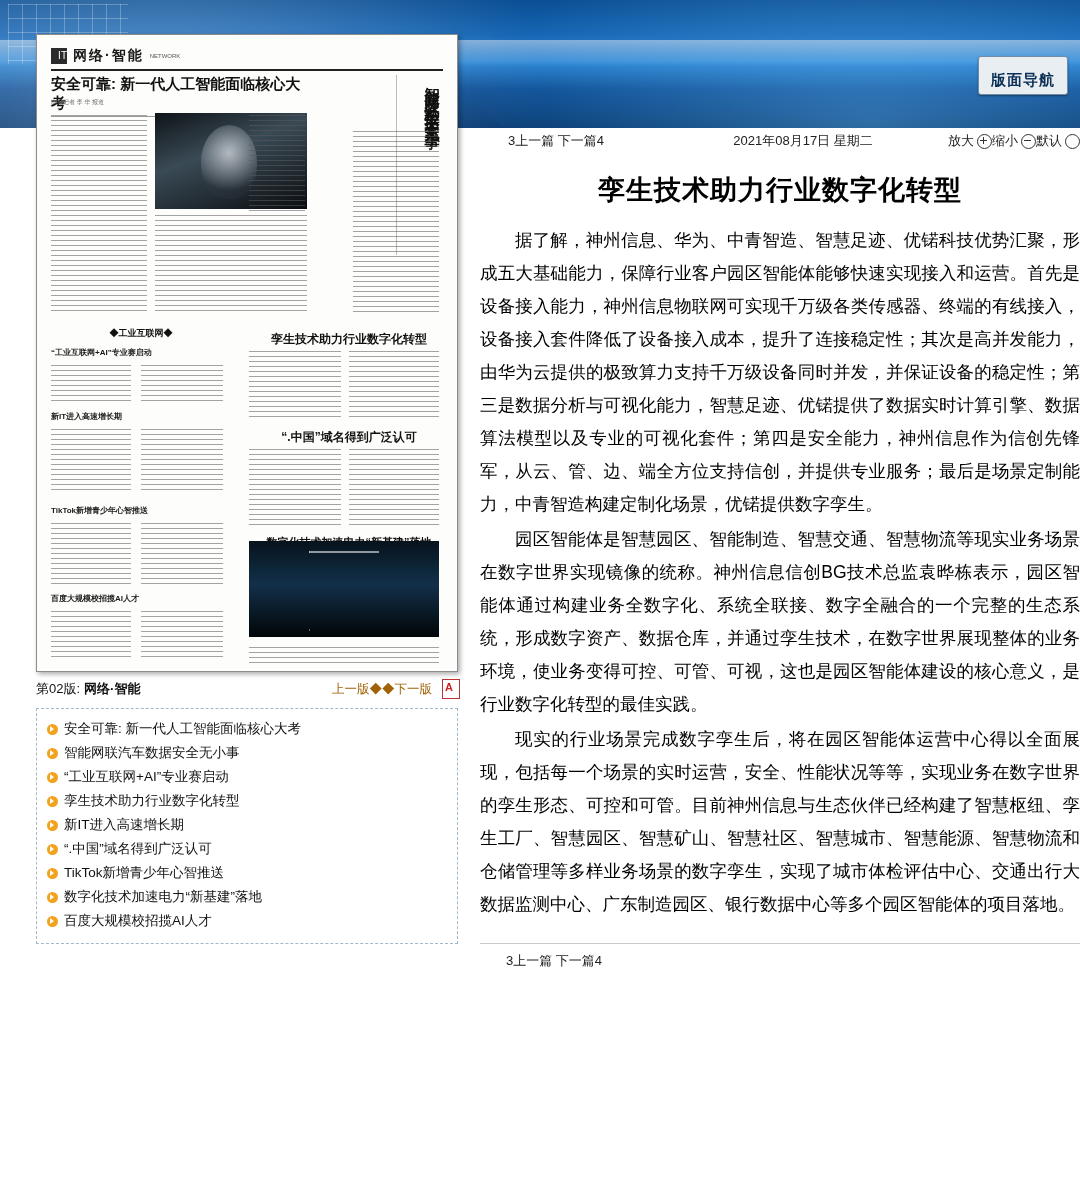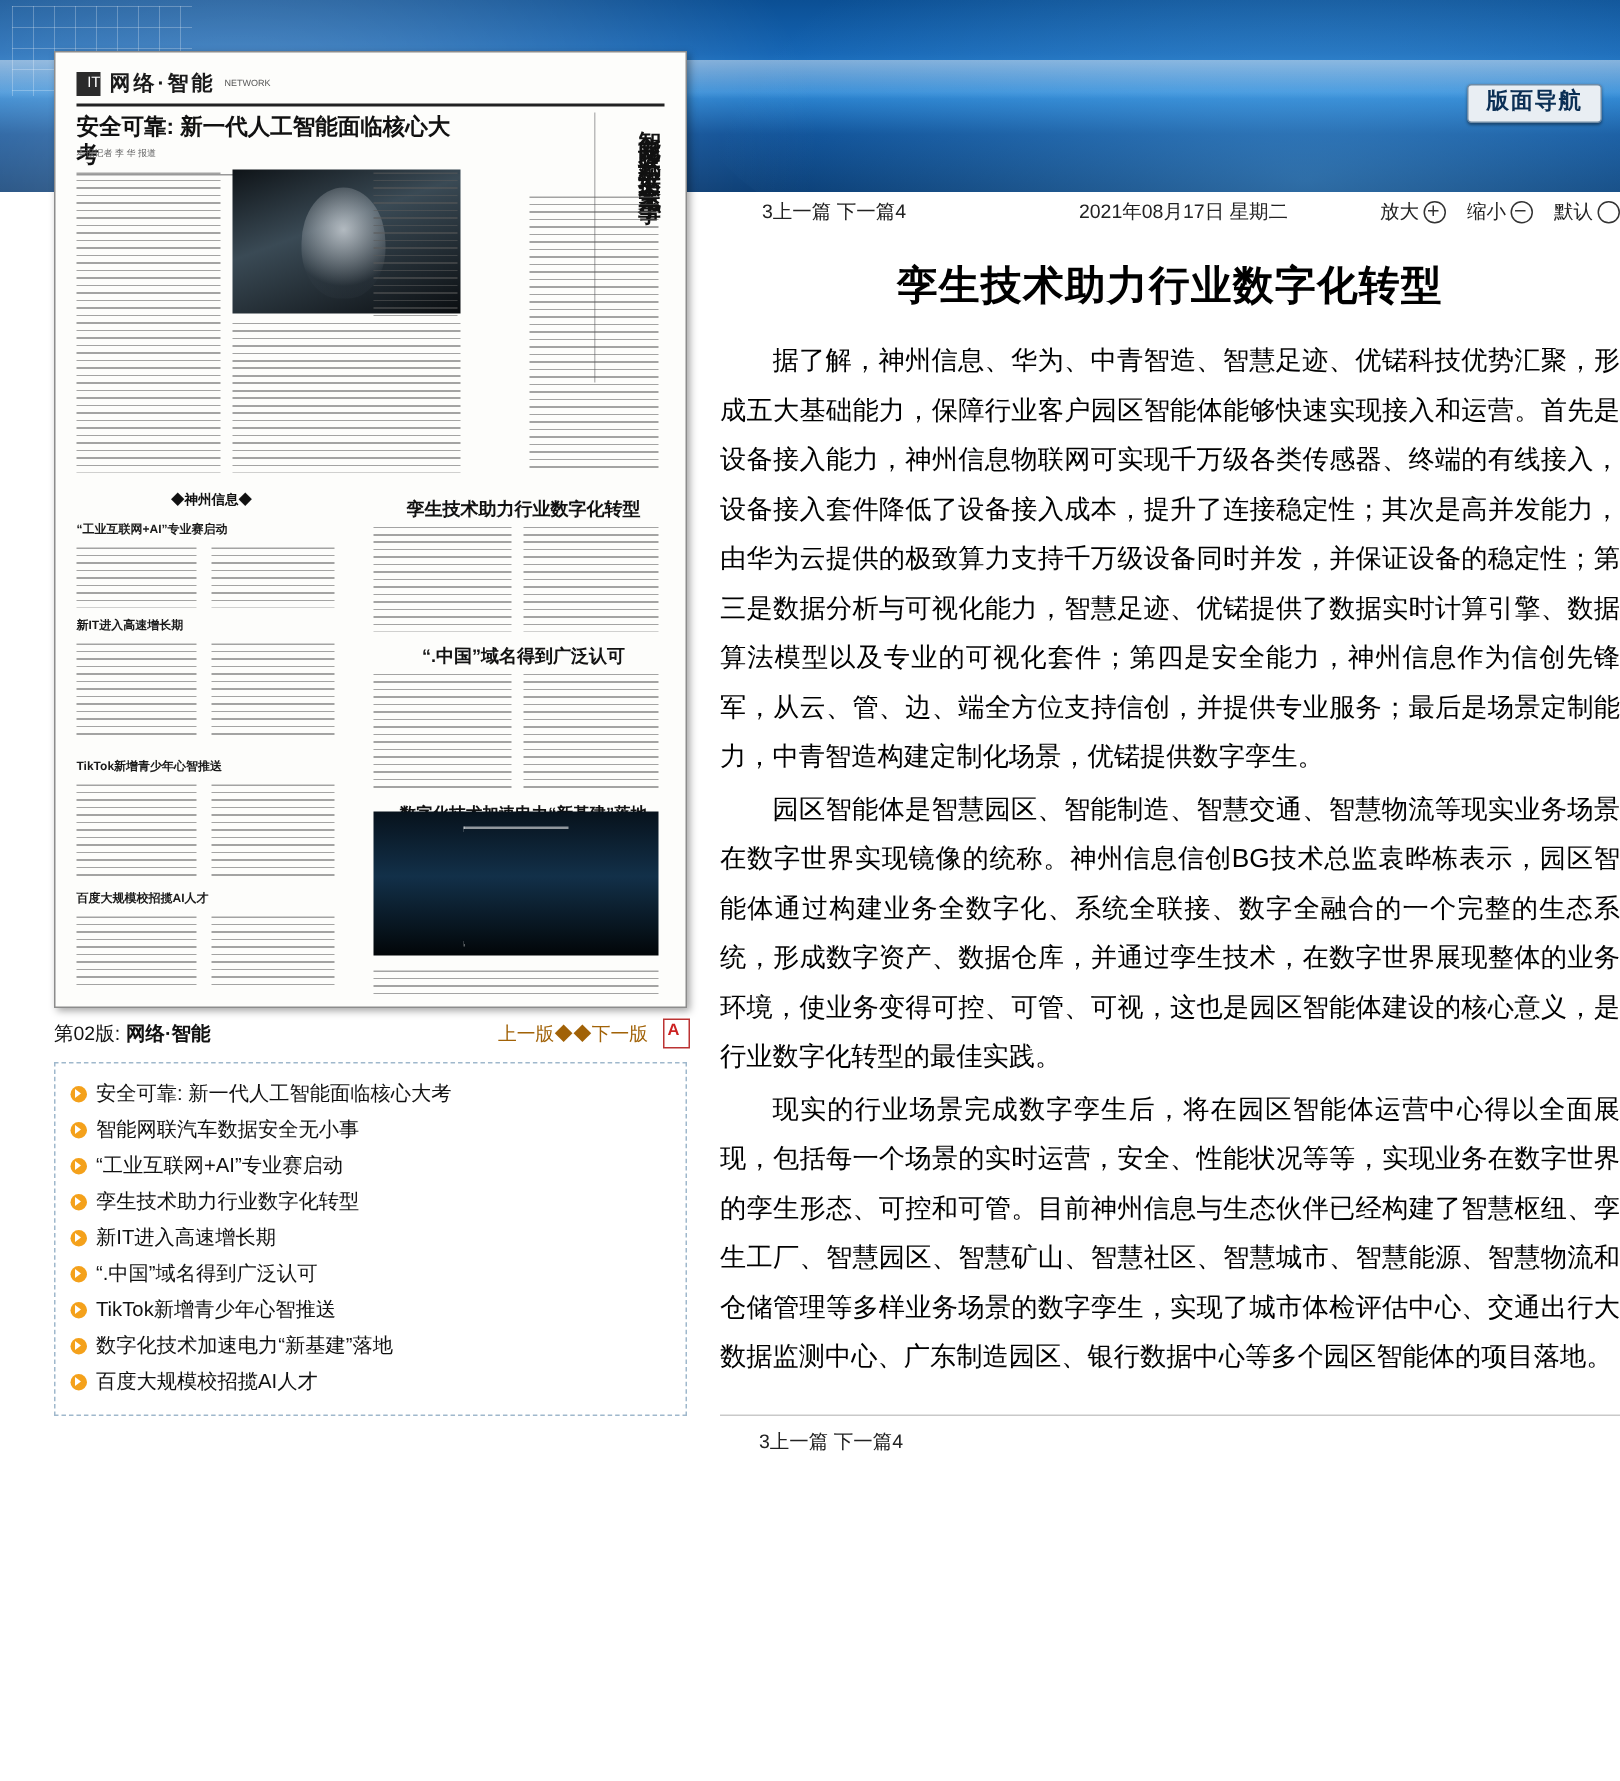--- a/index.html
+++ b/index.html
@@ -56,21 +56,21 @@
     background: radial-gradient(ellipse at 50% 70%, rgba(120,200,255,.35), rgba(0,0,0,0) 68%);
   }
 
   .nav-badge {
     position: absolute;
     right: 12px;
     top: 56px;
     background: #e9eef3;
     border: 1px solid #6f8ba6;
     border-radius: 3px;
-    padding: 1px 12px 4px 12px;
+    padding: 14px 12px 4px 12px;
     font-size: 15px;
     font-weight: bold;
     color: #0b2f55;
     letter-spacing: 1px;
     box-shadow: 0 1px 2px rgba(0,0,0,.4);
   }
 
   
   .left-col {
     position: absolute;
@@ -231,21 +231,21 @@
   }
   .art-toolbar {
     display: flex;
     align-items: center;
     height: 26px;
     font-size: 13px;
     color: #222;
   }
   .art-toolbar .prevnext { width: 150px; padding-left: 28px; }
   .art-toolbar .date { flex: 1; text-align: center; }
-  .art-toolbar .zoom { display: flex; gap: 14px; align-items: center; }
+  .art-toolbar .zoom { display: flex; align-items: center; }
   .art-toolbar .zoom span.z { display: inline-flex; align-items: center; gap: 3px; }
   .circ {
     display: inline-block;
     width: 13px; height: 13px;
     border: 1px solid #333;
     border-radius: 50%;
     position: relative;
   }
   .circ.plus::before, .circ.plus::after,
   .circ.minus::before {
@@ -306,21 +306,21 @@
     <div class="pt-byline">本报记者 李 华 报道</div>
     <div class="pt-vert">智能网联汽车数据安全无小事</div>
 
     <div class="pt-photo"></div>
 
     <div class="pt-col" style="left:14px;  top:80px;  width:96px;  height:200px;"></div>
     <div class="pt-col" style="left:118px; top:180px; width:152px; height:100px;"></div>
     <div class="pt-col" style="left:212px; top:80px;  width:56px;  height:96px;"></div>
     <div class="pt-col" style="left:316px; top:96px;  width:86px;  height:184px;"></div>
 
-    <div class="pt-tagbar">◆神州信息◆</div>
+    <div class="pt-tagbar">◆工业互联网◆</div>
 
     <div class="pt-sub" style="left:14px; top:312px; width:170px;">“工业互联网+AI”专业赛启动</div>
     <div class="pt-col" style="left:14px;  top:330px; width:80px;  height:40px;"></div>
     <div class="pt-col" style="left:104px; top:330px; width:82px;  height:40px;"></div>
 
     <div class="pt-sub" style="left:14px; top:376px; width:170px;">新IT进入高速增长期</div>
     <div class="pt-col" style="left:14px;  top:394px; width:80px;  height:62px;"></div>
     <div class="pt-col" style="left:104px; top:394px; width:82px;  height:62px;"></div>
 
     <div class="pt-sub" style="left:14px; top:470px; width:170px;">TikTok新增青少年心智推送</div>

